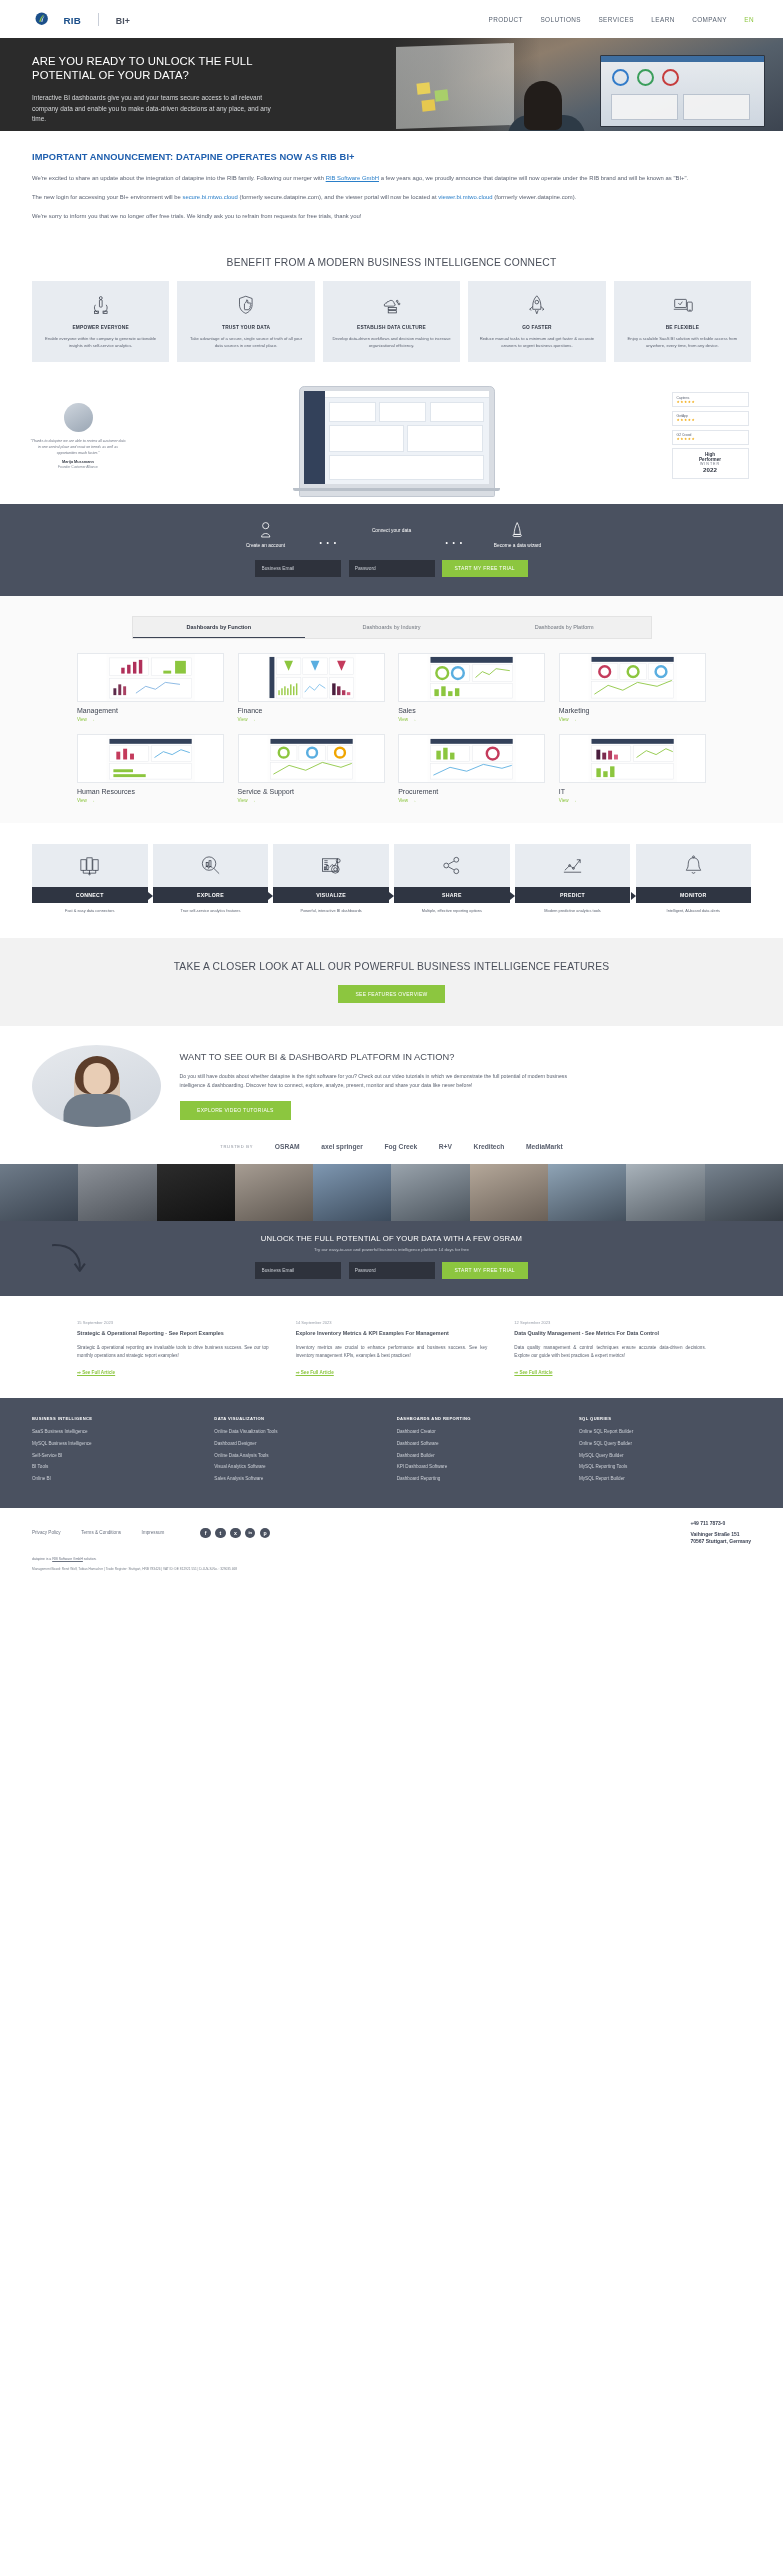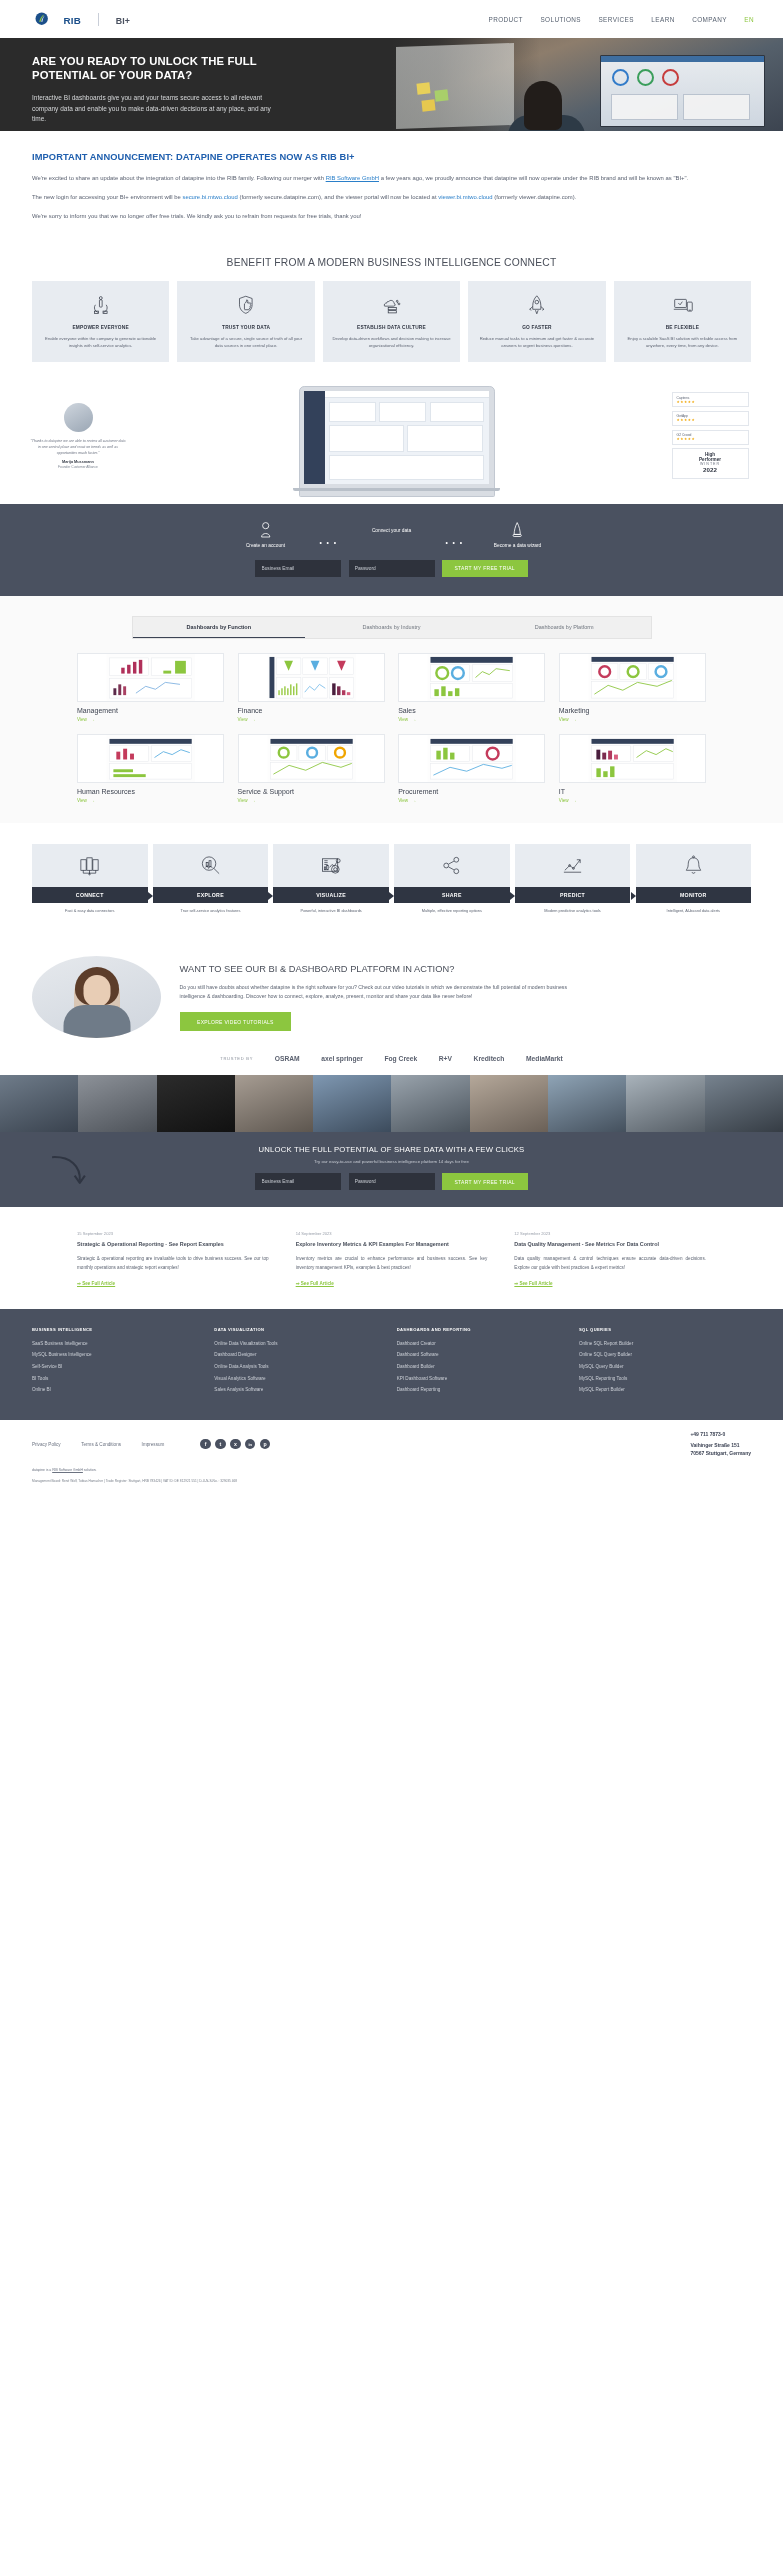--- a/index.html
+++ b/index.html
@@ -62,21 +62,21 @@
   .hero .photo .head{
     position:absolute; left:133px; top:43px; width:38px; height:49px;
     background:#221d1a; border-radius:20.6px 20.6px 7.2px 7.2px;
   }
   .hero .photo .shoulder{
     position:absolute; left:117px; top:77px; width:77px; height:20.6px;
     background:#2d3a46; border-radius:31px 31px 0 0;
   }
   .hero-inner { position:relative; padding:15.5px 0 0 32px; max-width:289px; z-index:2;}
   .hero h1 {
-    font-size:11.3px; font-weight:700; line-height:1.32; color:#ffffff;
+    font-size:11.3px; font-weight:400; line-height:1.32; color:#ffffff;
     letter-spacing:0.1px;
   }
   .hero p {
     margin-top:9.3px; font-size:6.5px; line-height:1.68; color:#d6d8da; font-weight:300;
     max-width:247px;
   }
 
   
   .announce { background:#fff; padding:20.6px 32px 13.4px 32px; }
   .announce h2 {
@@ -752,20 +752,24 @@
           </svg>
         </div>
         <div class="mid">MONITOR</div>
 
         <div class="bot">Intelligent, AI-based data alerts</div>
       </div>
 
     </div>
   </div>
 
+  <div class="featband">
+    <div class="sect-title">TAKE A CLOSER LOOK AT ALL OUR POWERFUL BUSINESS INTELLIGENCE FEATURES</div>
+    <button class="btn-green">SEE FEATURES OVERVIEW</button>
+  </div>
 
   <div class="video">
     <div class="ph">
       <div class="person"></div>
         <div class="hair"></div>
         <div class="face"></div>
         <div class="shirt"></div>
     </div>
     <div class="txt">
       <h2>WANT TO SEE OUR BI &amp; DASHBOARD PLATFORM IN ACTION?</h2>
@@ -797,21 +801,21 @@
     <div style="background:linear-gradient(160deg,#77838f,#353c44)"></div>
   </div>
 
   <div class="cta">
     <div class="arrowimg">
       <svg width="40" height="36" viewBox="0 0 78 70" fill="none" stroke="#2f3542" stroke-width="4">
         <path d="M6 8 C42 6 62 26 60 54"></path>
           <path d="M50 44 L60 58 L70 44" stroke-linejoin="round"></path>
       </svg>
     </div>
-    <h2>UNLOCK THE FULL POTENTIAL OF SHARE DATA WITH A FEW CLICKS</h2>
+    <h2>UNLOCK THE FULL POTENTIAL OF YOUR DATA WITH A FEW OSRAM</h2>
     <div class="sub">Try our easy-to-use and powerful business intelligence platform 14 days for free</div>
     <div class="trial-form">
       <input type="text" placeholder="Business Email" style="">
       <input type="password" placeholder="Password" style="">
       <button>START MY FREE TRIAL</button>
     </div>
   </div>
 
   <div class="news">
     <div class="ngrid">

